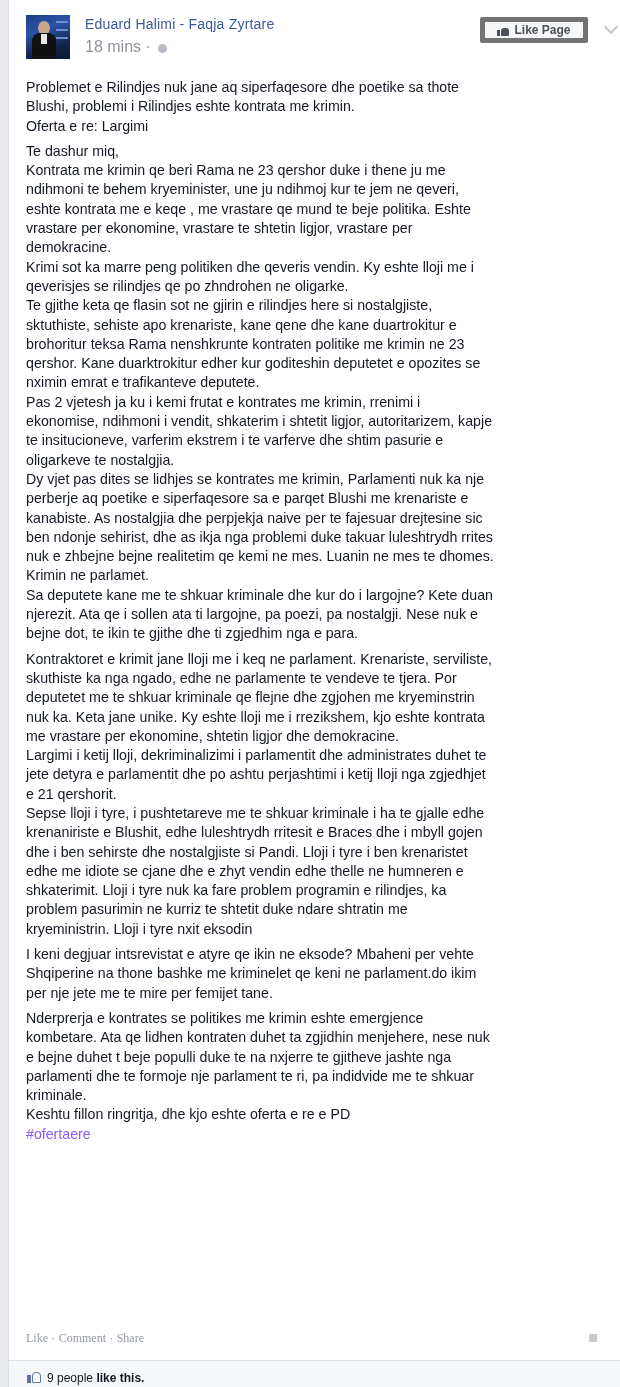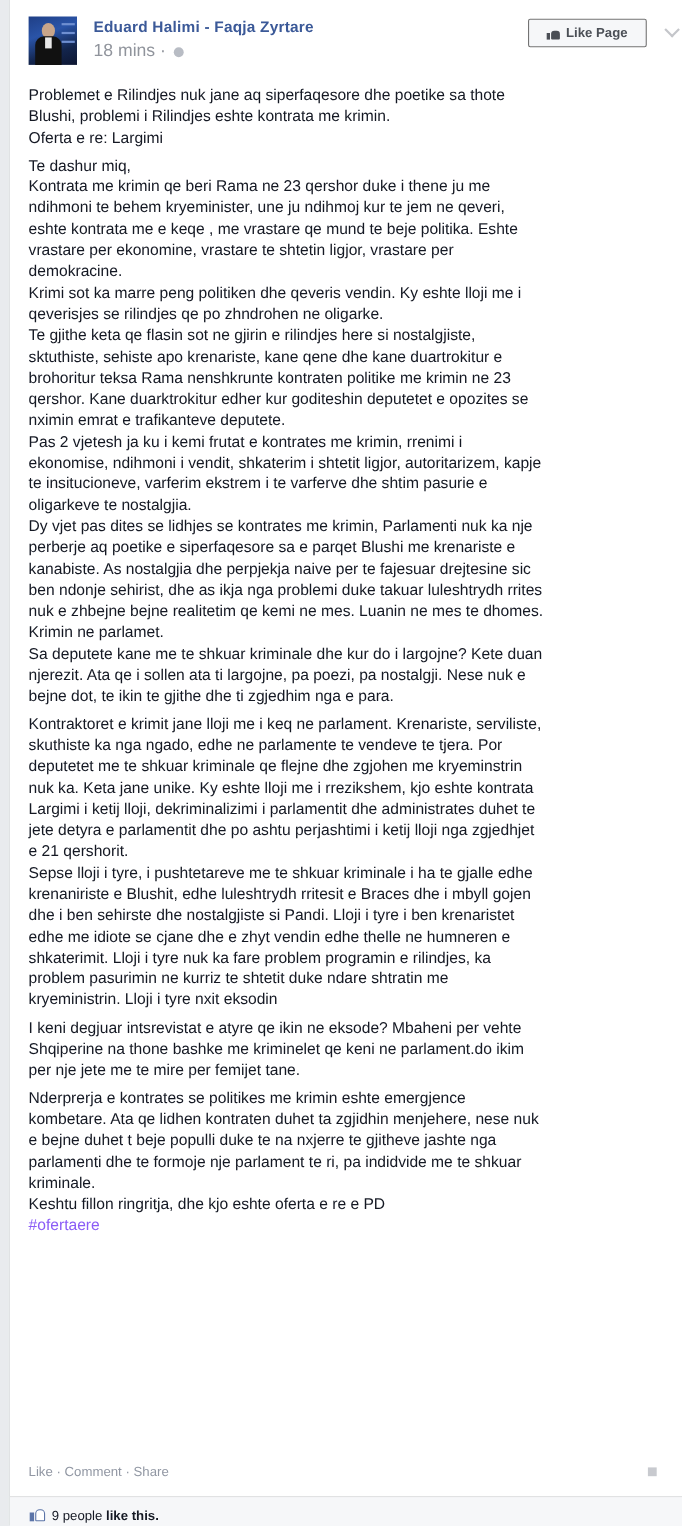--- a/index.html
+++ b/index.html
@@ -29,31 +29,31 @@
     background: #111; border-radius: 8px 8px 0 0;
   }
   .avatar .shirt {
     position: absolute; left: 15px; top: 19px; width: 6px; height: 10px; background: #e8e8e8;
   }
   .avatar .stripe {
     position: absolute; right: 2px; width: 12px; height: 2px; background: #6f8fd1;
   }
   .author {
     position: absolute; left: 76px; top: 16px;
-    font-size: 14px; font-weight: bold; color: #3b5998; letter-spacing: 0.2px;
+    font-size: 14px; font-weight: normal; color: #3b5998; letter-spacing: 0.2px;
   }
   .meta {
     position: absolute; left: 76px; top: 38px;
     font-size: 16px; color: #90949c;
   }
   .meta .globe { display: inline-block; width: 9px; height: 9px; border-radius: 50%;
     background: #b8bcc4; vertical-align: -1px; margin-left: 3px; }
   .like-page {
     position: absolute; left: 471px; top: 17px; width: 108px; height: 26px;
-    background: #f6f7f9; border: 1px solid #737373; border-radius: 2px;
+    background: #f6f7f9; border: 5px solid #737373; border-radius: 2px;
     font-size: 12px; font-weight: bold; color: #4b4f56;
     display: flex; align-items: center; justify-content: center; gap: 5px;
     box-sizing: border-box; cursor: pointer;
   }
   .thumb { display: inline-block; width: 12px; height: 11px; position: relative; }
   .thumb::before { content: ""; position: absolute; left: 0; bottom: 0; width: 3px; height: 6px; background: #4b4f56; }
   .thumb::after { content: ""; position: absolute; left: 4px; bottom: 0; width: 8px; height: 8px; background: #4b4f56; border-radius: 3px 3px 1px 1px; }
   .chevron {
     position: absolute; left: 597px; top: 22px; width: 8px; height: 8px;
     border-right: 2px solid #c4c6ca; border-bottom: 2px solid #c4c6ca;
@@ -63,21 +63,21 @@
     position: absolute; left: 17px; top: 78px; width: 590px;
     font-size: 14.2px; line-height: 19.3px; color: #141823;
   }
   .content p { margin: 0 0 6px 0; }
   .content .line { display: block; }
   .hashtag { color: #8b5cf6; cursor: pointer; }
   .actions {
     position: absolute; left: 17px; top: 1331px;
     font-size: 12px; color: #9197a3;
   }
-  .actions span.a { cursor: pointer; }
+  .actions span.a { cursor: pointer; font-family: Liberation Serif, serif; }
   .hide-icon {
     position: absolute; left: 580px; top: 1334px; width: 8px; height: 8px;
     background: #c8cacf; cursor: pointer;
   }
   .footer {
     position: absolute; left: 0; top: 1360px; width: 612px; height: 27px;
     background: #f6f7f9; border-top: 1px solid #e1e2e3;
   }
   .footer .fthumb {
     position: absolute; left: 18px; top: 8px; width: 14px; height: 14px;
@@ -148,20 +148,21 @@
       <span class="line">Krimin ne parlamet.</span>
       <span class="line">Sa deputete kane me te shkuar kriminale dhe kur do i largojne? Kete duan</span>
       <span class="line">njerezit. Ata qe i sollen ata ti largojne, pa poezi, pa nostalgji. Nese nuk e</span>
       <span class="line">bejne dot, te ikin te gjithe dhe ti zgjedhim nga e para.</span>
     </p>
     <p>
       <span class="line">Kontraktoret e krimit jane lloji me i keq ne parlament. Krenariste, serviliste,</span>
       <span class="line">skuthiste ka nga ngado, edhe ne parlamente te vendeve te tjera. Por</span>
       <span class="line">deputetet me te shkuar kriminale qe flejne dhe zgjohen me kryeminstrin</span>
       <span class="line">nuk ka. Keta jane unike. Ky eshte lloji me i rrezikshem, kjo eshte kontrata</span>
+      <span class="line">me vrastare per ekonomine, shtetin ligjor dhe demokracine.</span>
       <span class="line">Largimi i ketij lloji, dekriminalizimi i parlamentit dhe administrates duhet te</span>
       <span class="line">jete detyra e parlamentit dhe po ashtu perjashtimi i ketij lloji nga zgjedhjet</span>
       <span class="line">e 21 qershorit.</span>
       <span class="line">Sepse lloji i tyre, i pushtetareve me te shkuar kriminale i ha te gjalle edhe</span>
       <span class="line">krenaniriste e Blushit, edhe luleshtrydh rritesit e Braces dhe i mbyll gojen</span>
       <span class="line">dhe i ben sehirste dhe nostalgjiste si Pandi. Lloji i tyre i ben krenaristet</span>
       <span class="line">edhe me idiote se cjane dhe e zhyt vendin edhe thelle ne humneren e</span>
       <span class="line">shkaterimit. Lloji i tyre nuk ka fare problem programin e rilindjes, ka</span>
       <span class="line">problem pasurimin ne kurriz te shtetit duke ndare shtratin me</span>
       <span class="line">kryeministrin. Lloji i tyre nxit eksodin</span>

